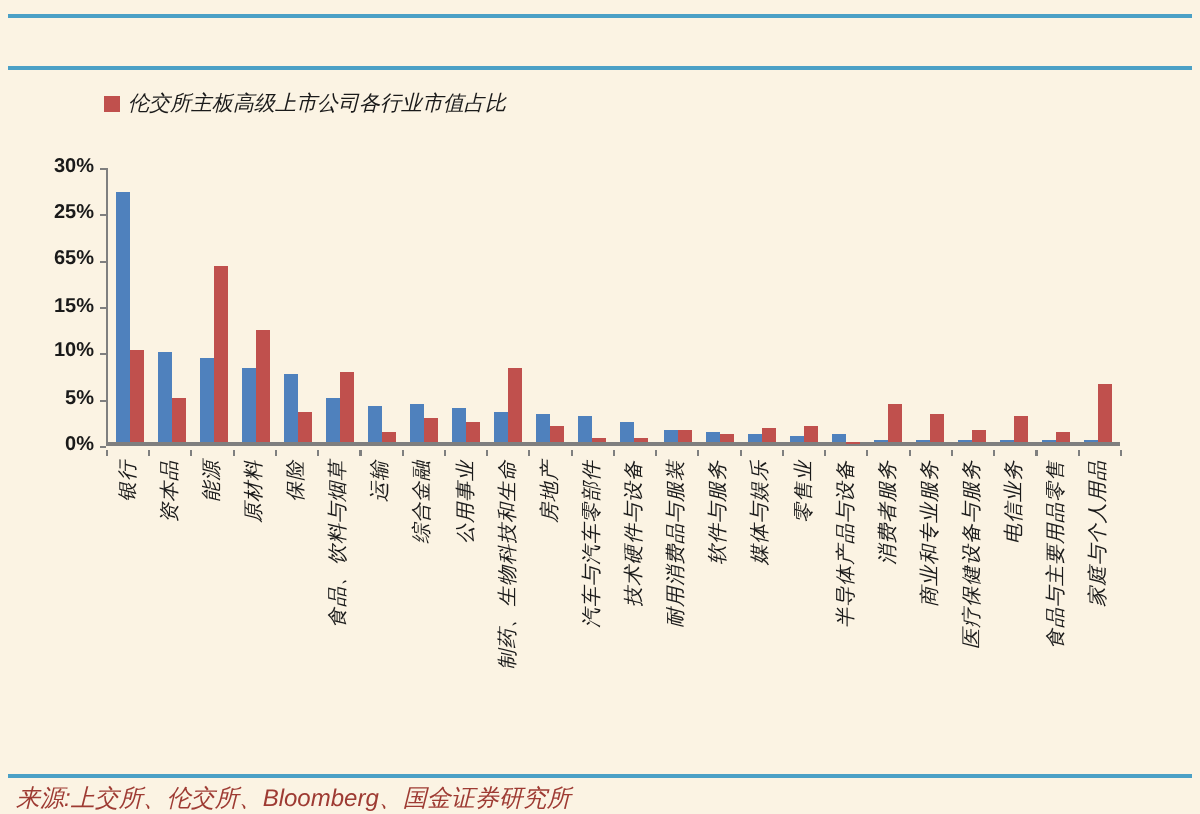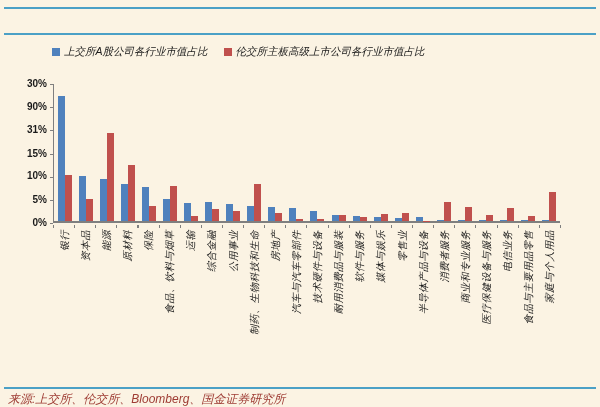--- a/index.html
+++ b/index.html
@@ -61,36 +61,32 @@
 </style>
 </head>
 <body>
 
 <div class="page">
   <div class="rule top"></div>
   <div class="rule mid"></div>
 
   <div class="legend">
     <div class="legend-item">
-      <span class="swatch" style="background: rgb(79, 129, 189);"></span>
-      <span>上交所A股公司各行业市值占比</span>
-    </div>
-    <div class="legend-item">
       <span class="swatch" style="background: rgb(192, 80, 77);"></span>
       <span>伦交所主板高级上市公司各行业市值占比</span>
     </div>
   </div>
 
   <div class="ylabels">
       <span class="ytick" style="bottom: -6px;">0%</span>
       <span class="ytick" style="bottom: 17.1667px;">5%</span>
       <span class="ytick" style="bottom: 41px;">10%</span>
       <span class="ytick" style="bottom: 63.5px;">15%</span>
-      <span class="ytick" style="bottom: 86.6667px;">31%</span>
-      <span class="ytick" style="bottom: 109.833px;">90%</span>
+      <span class="ytick" style="bottom: 86.6667px;">65%</span>
+      <span class="ytick" style="bottom: 109.833px;">25%</span>
       <span class="ytick" style="bottom: 133px;">30%</span>
     </div>
   <div class="yticks-strip"></div>
   <div class="plot">
       <div class="group">
         <div class="bar" style="height: 125.1px; background: rgb(79, 129, 189);"></div>
         <div class="bar" style="height: 46.3px; background: rgb(192, 80, 77);"></div>
       </div>
       <div class="group">
         <div class="bar" style="height: 45.4px; background: rgb(79, 129, 189);"></div>

